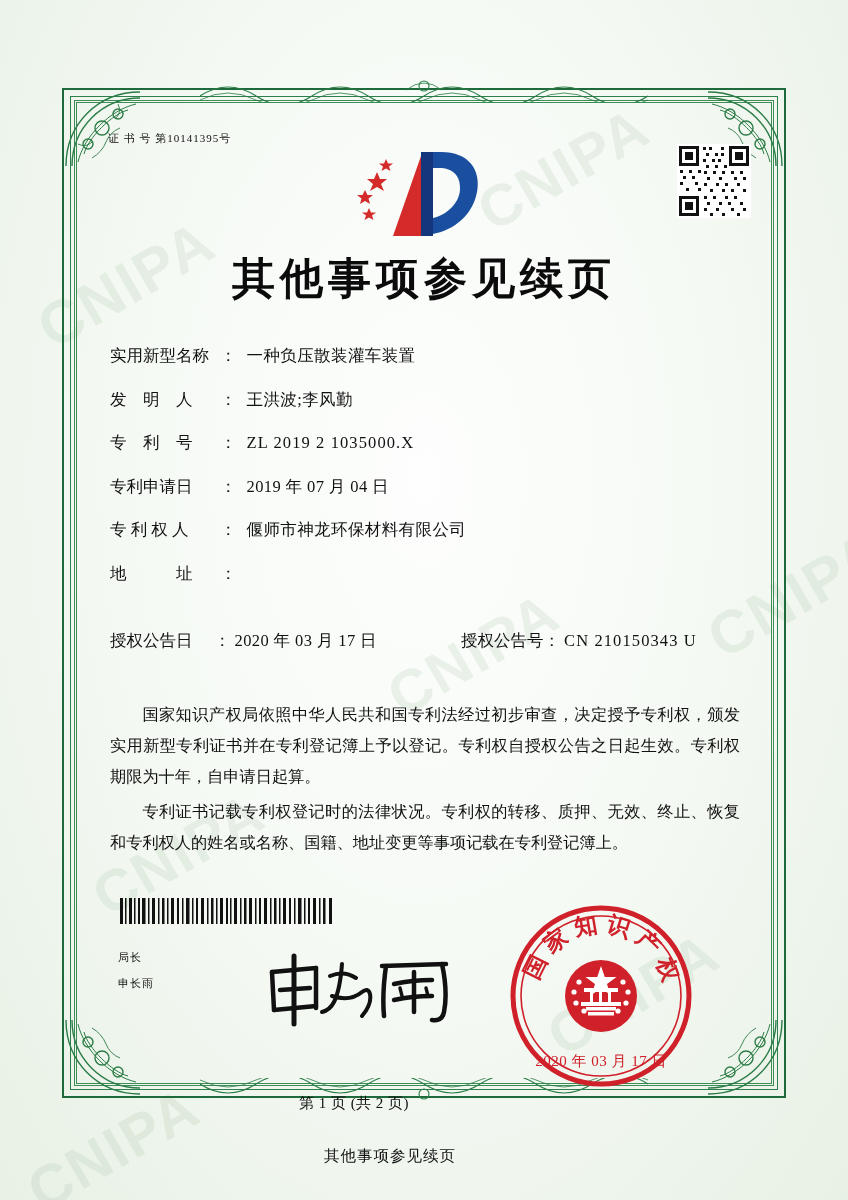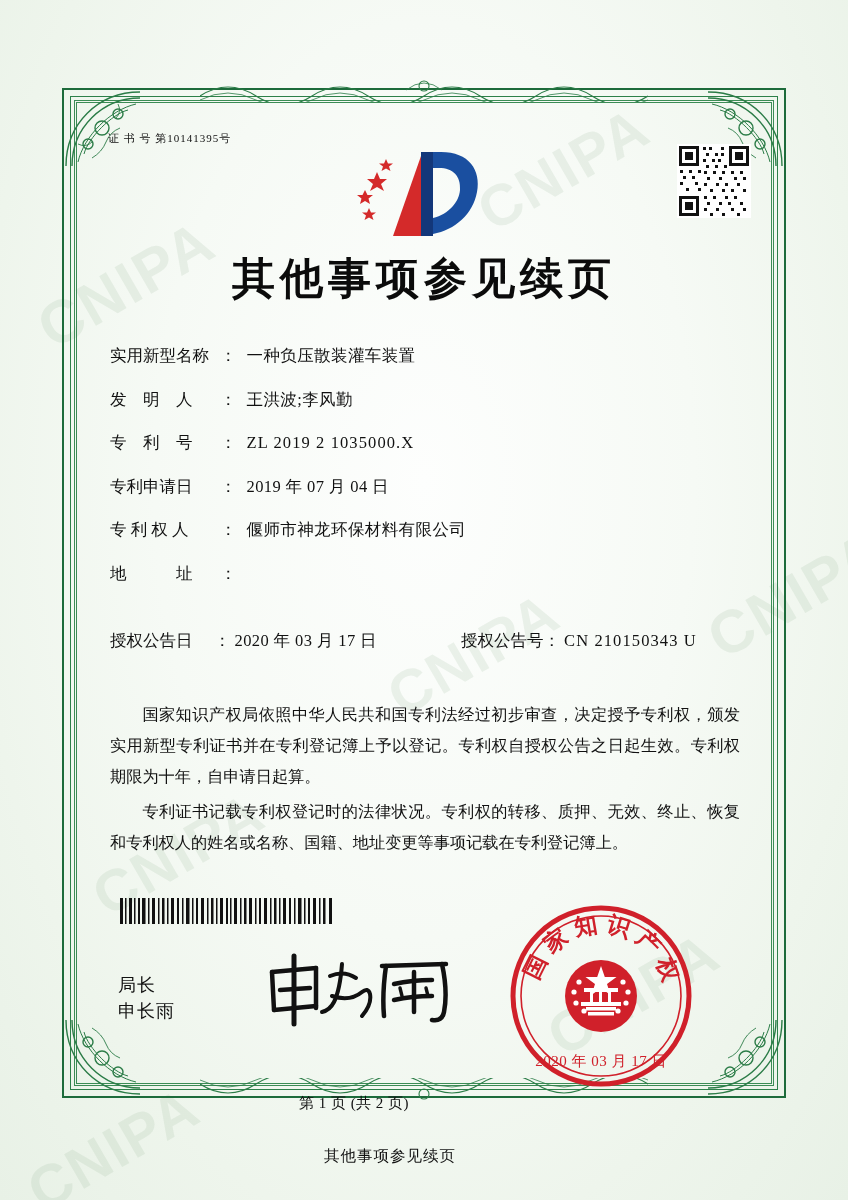--- a/index.html
+++ b/index.html
@@ -173,22 +173,22 @@
     left: 120px;
     top: 898px;
     width: 215px;
     height: 26px;
   }
   .barcode svg { display:block; width:100%; height:100%; }
 
   .signer {
     position: absolute;
     left: 118px;
-    top: 972px;
-    font-size: 18px;
+    top: 944px;
+    font-size: 11px;
     line-height: 26px;
     color: #111;
     letter-spacing: 1px;
   }
   .signature {
     position: absolute;
     left: 258px;
     top: 950px;
     width: 200px;
     height: 80px;

